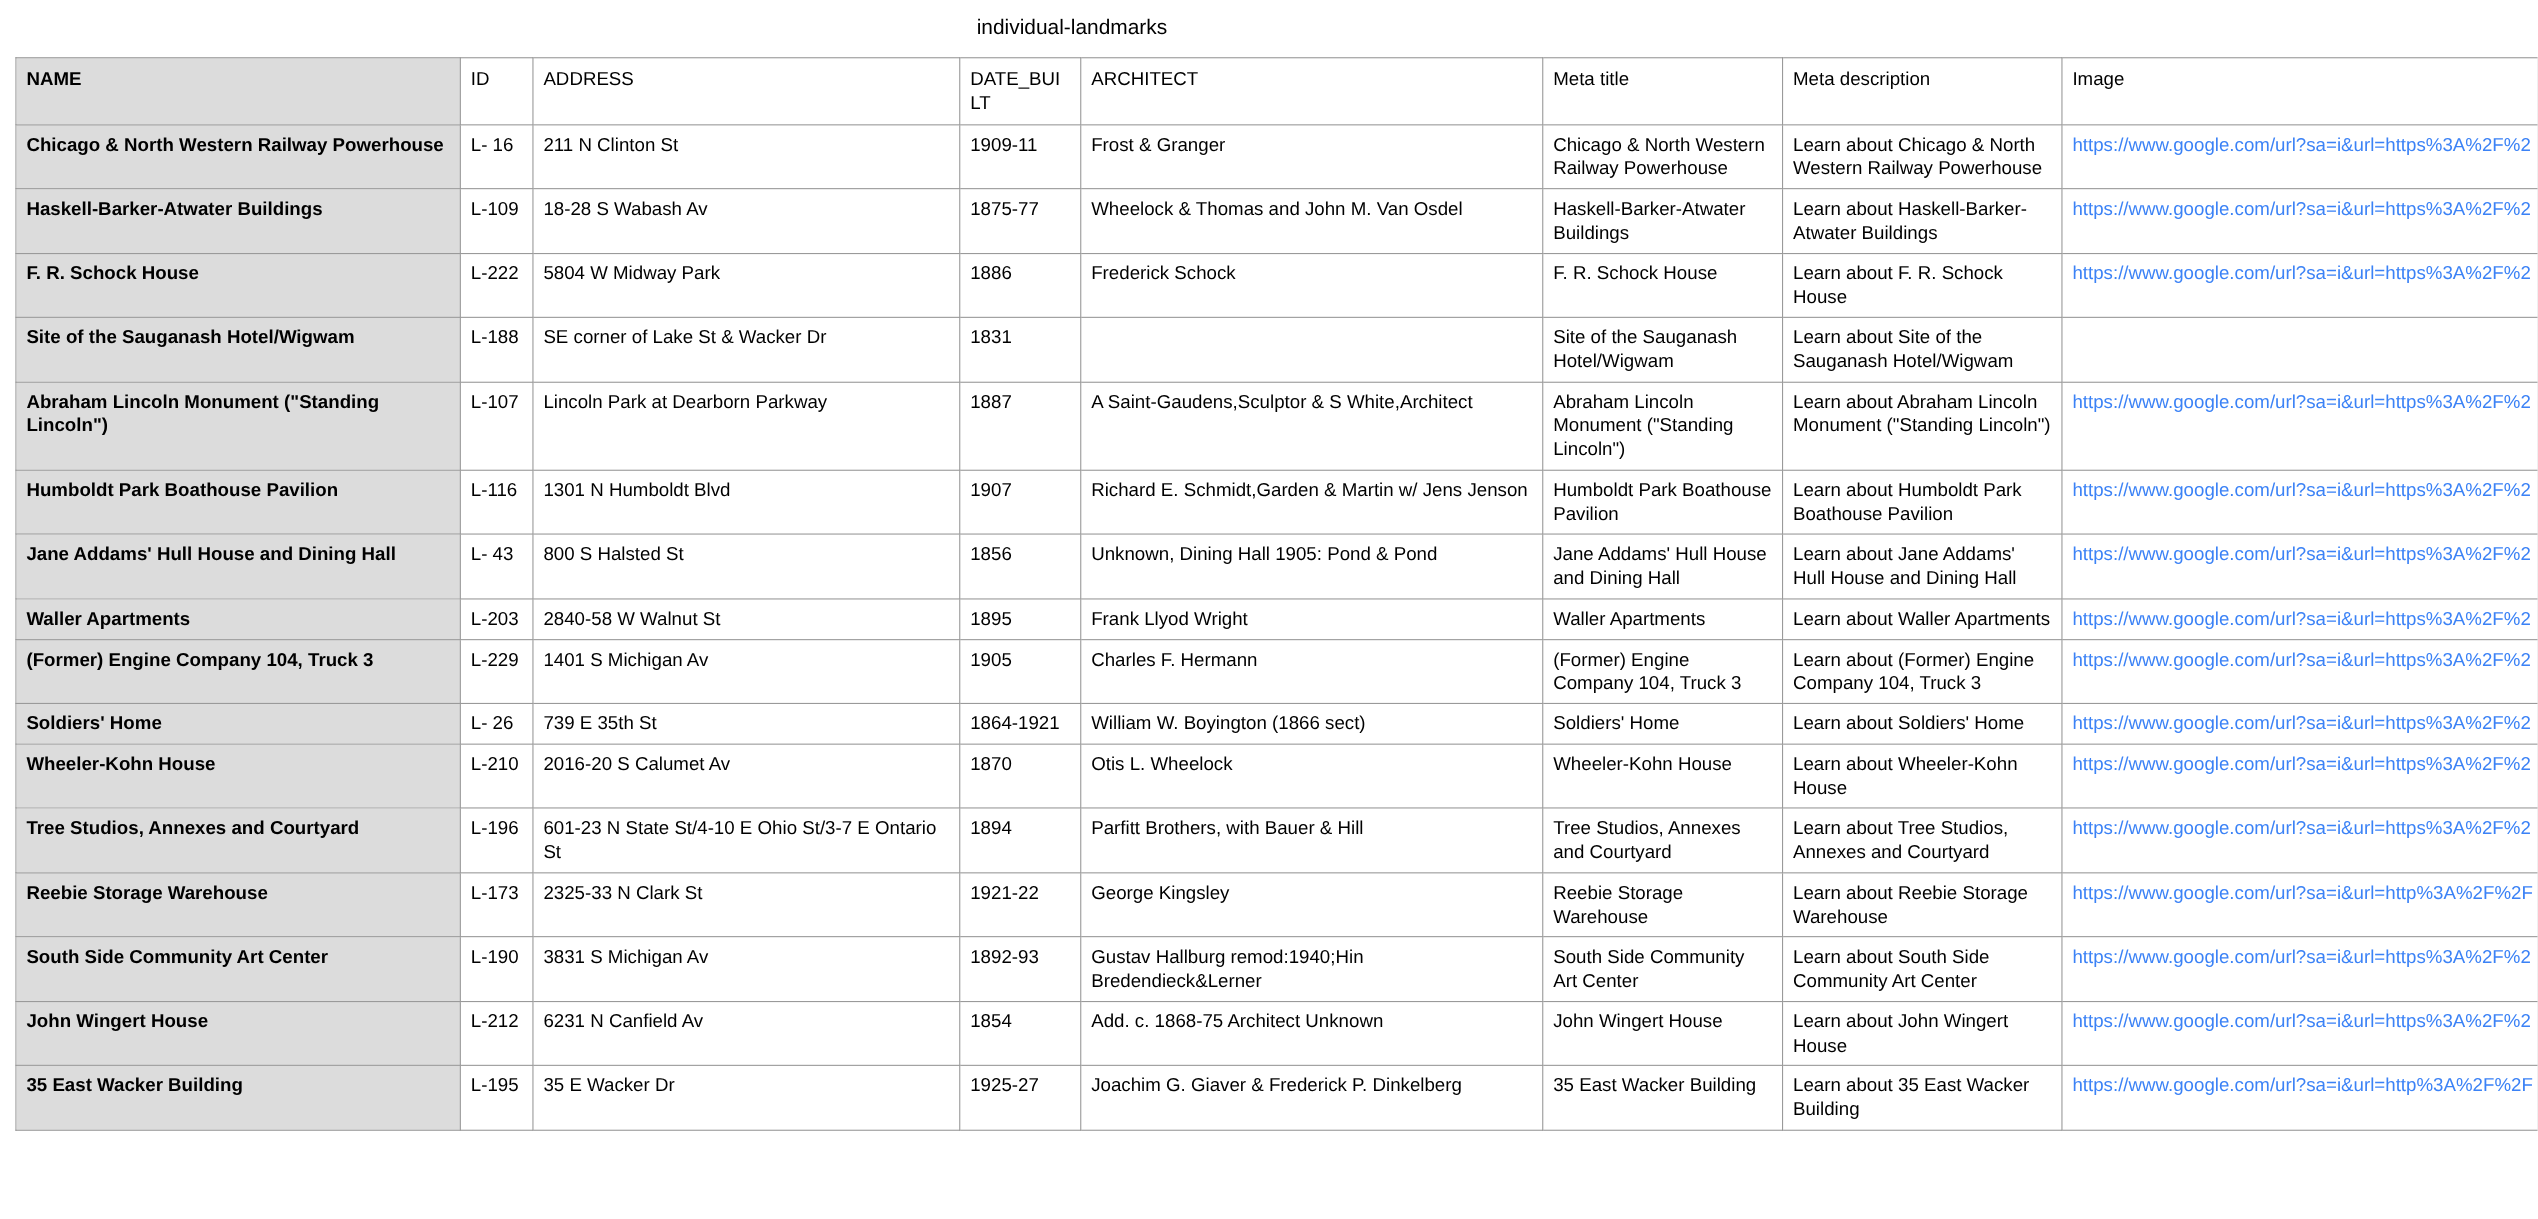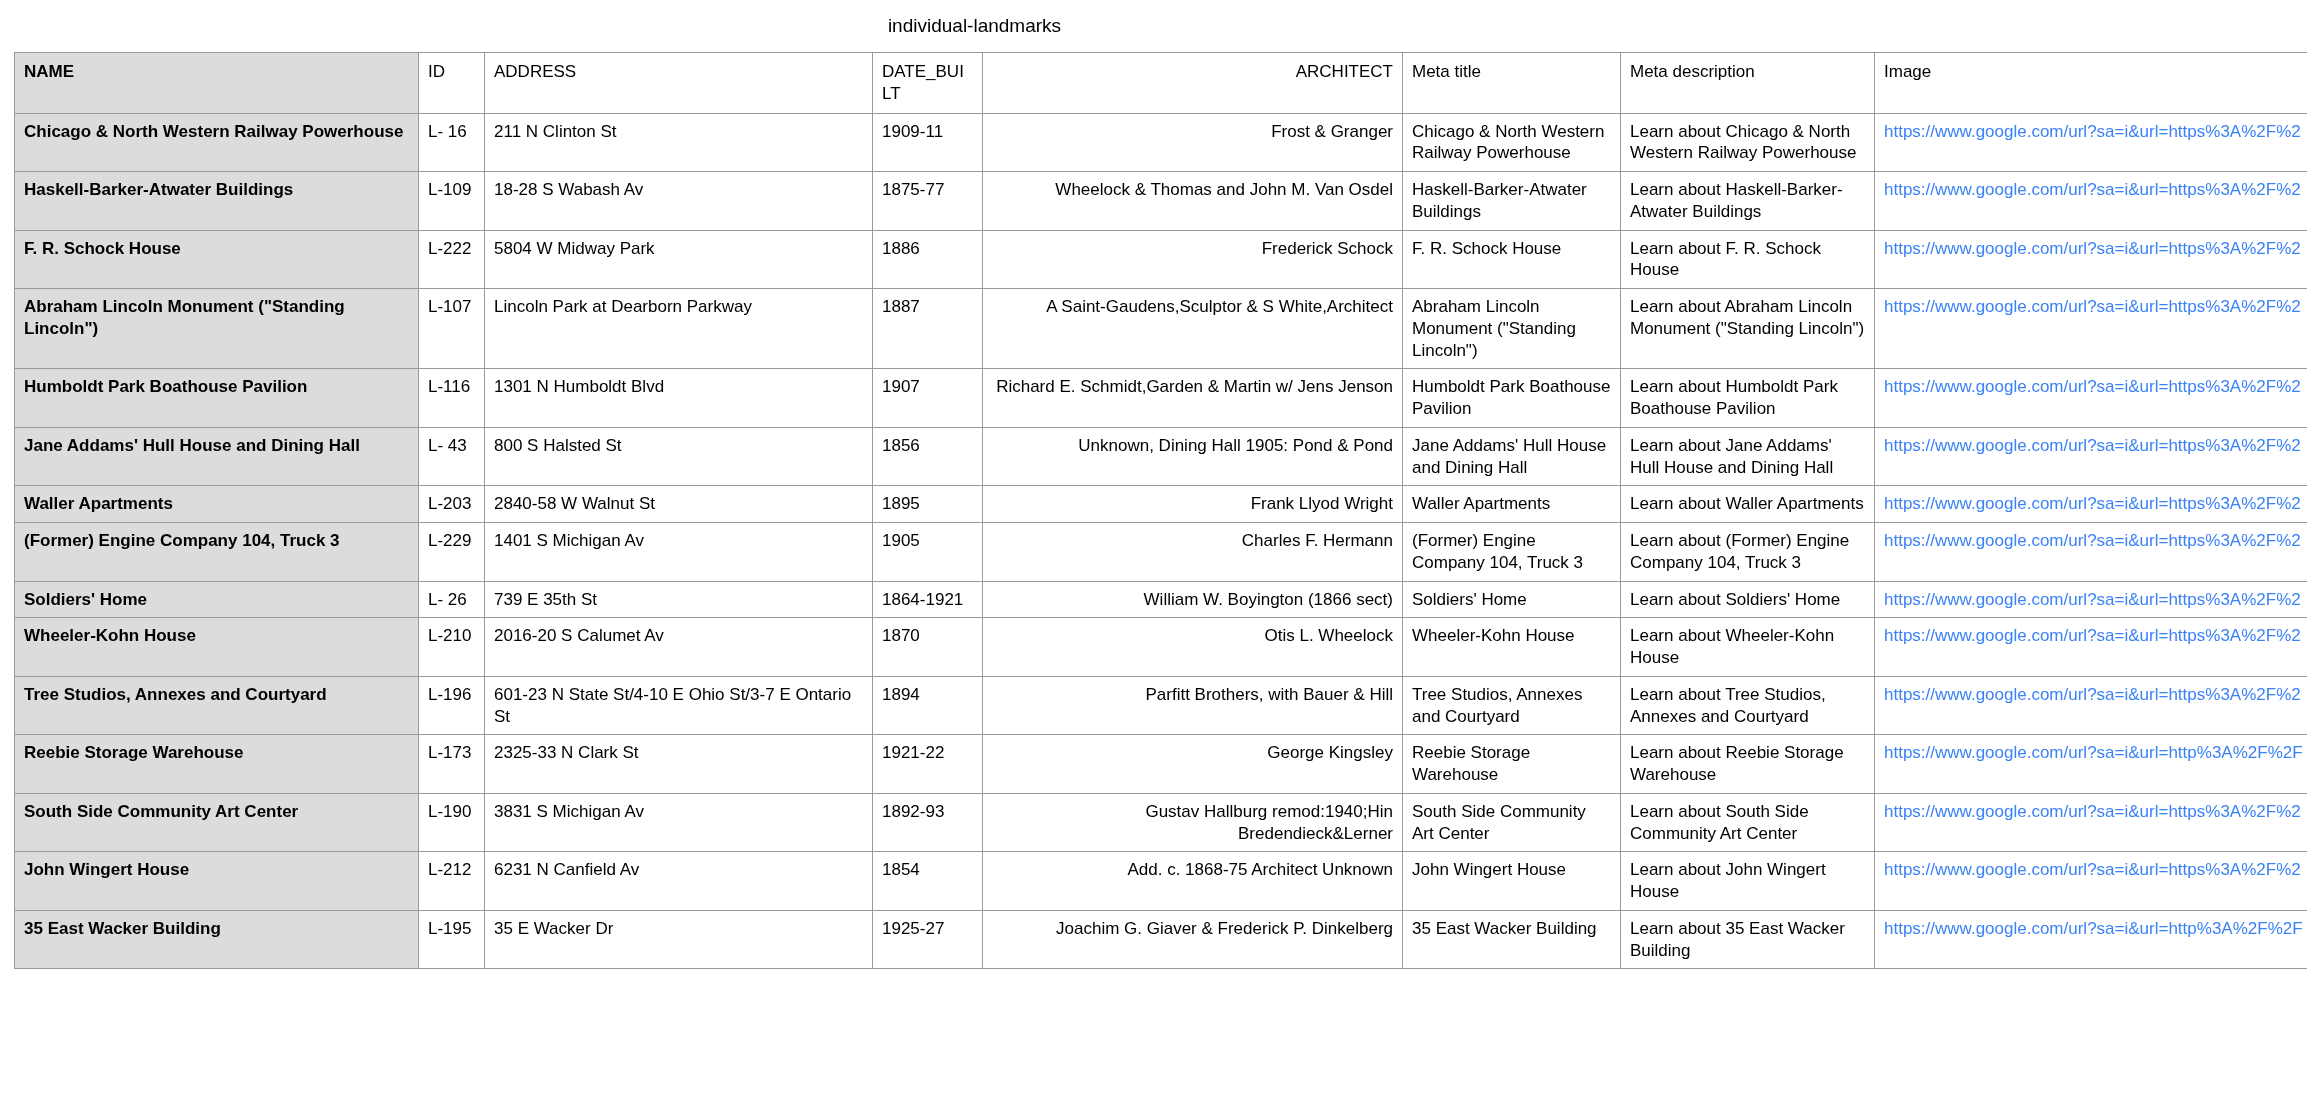--- a/index.html
+++ b/index.html
@@ -74,21 +74,21 @@
   }
   
   tr.data-row td.c-name {
     background: #dcdcdc;
     font-weight: bold;
   }
   td.c-name   { width: 404px; }
   td.c-id     { width: 66px;  }
   td.c-addr   { width: 388px; }
   td.c-date   { width: 110px; }
-  td.c-arch   { width: 420px; text-align: right; }
+  td.c-arch   { width: 420px; }
   td.c-mtitle { width: 218px; }
   td.c-mdesc  { width: 254px; }
   td.c-image  { width: 433px; white-space: nowrap; }
   td.c-image .url {
     color: #3b82f6;
     display: inline-block;
     white-space: nowrap;
   }
 </style>
 </head>
@@ -145,20 +145,30 @@
             <td class="c-name">F. R. Schock House</td>
             <td class="c-id">L-222</td>
             <td class="c-addr">5804 W Midway Park</td>
             <td class="c-date">1886</td>
             <td class="c-arch">Frederick Schock</td>
             <td class="c-mtitle">F. R. Schock House</td>
             <td class="c-mdesc">Learn about F. R. Schock House</td>
             <td class="c-image"><span class="url">https://www.google.com/url?sa=i&amp;url=https%3A%2F%2</span></td>
           </tr>
           <tr class="data-row">
+            <td class="c-name">Site of the Sauganash Hotel/Wigwam</td>
+            <td class="c-id">L-188</td>
+            <td class="c-addr">SE corner of Lake St &amp; Wacker Dr</td>
+            <td class="c-date">1831</td>
+            <td class="c-arch"></td>
+            <td class="c-mtitle">Site of the Sauganash Hotel/Wigwam</td>
+            <td class="c-mdesc">Learn about Site of the Sauganash Hotel/Wigwam</td>
+            <td class="c-image empty"></td>
+          </tr>
+          <tr class="data-row">
             <td class="c-name">Abraham Lincoln Monument ("Standing Lincoln")</td>
             <td class="c-id">L-107</td>
             <td class="c-addr">Lincoln Park at Dearborn Parkway</td>
             <td class="c-date">1887</td>
             <td class="c-arch">A Saint-Gaudens,Sculptor &amp; S White,Architect</td>
             <td class="c-mtitle">Abraham Lincoln Monument ("Standing Lincoln")</td>
             <td class="c-mdesc">Learn about Abraham Lincoln Monument ("Standing Lincoln")</td>
             <td class="c-image"><span class="url">https://www.google.com/url?sa=i&amp;url=https%3A%2F%2</span></td>
           </tr>
           <tr class="data-row">

